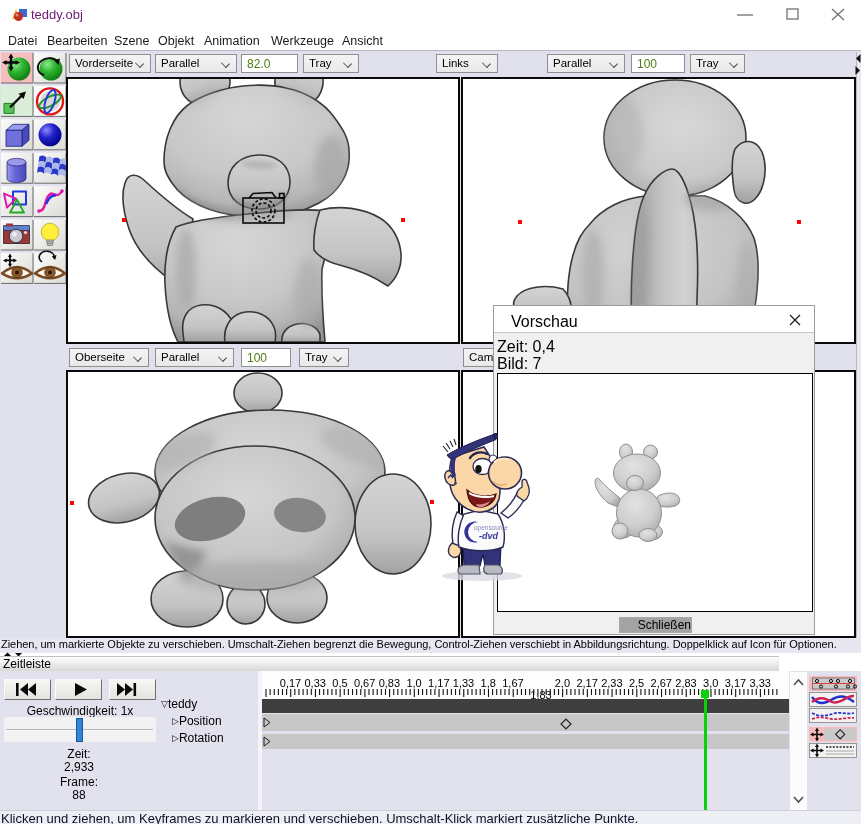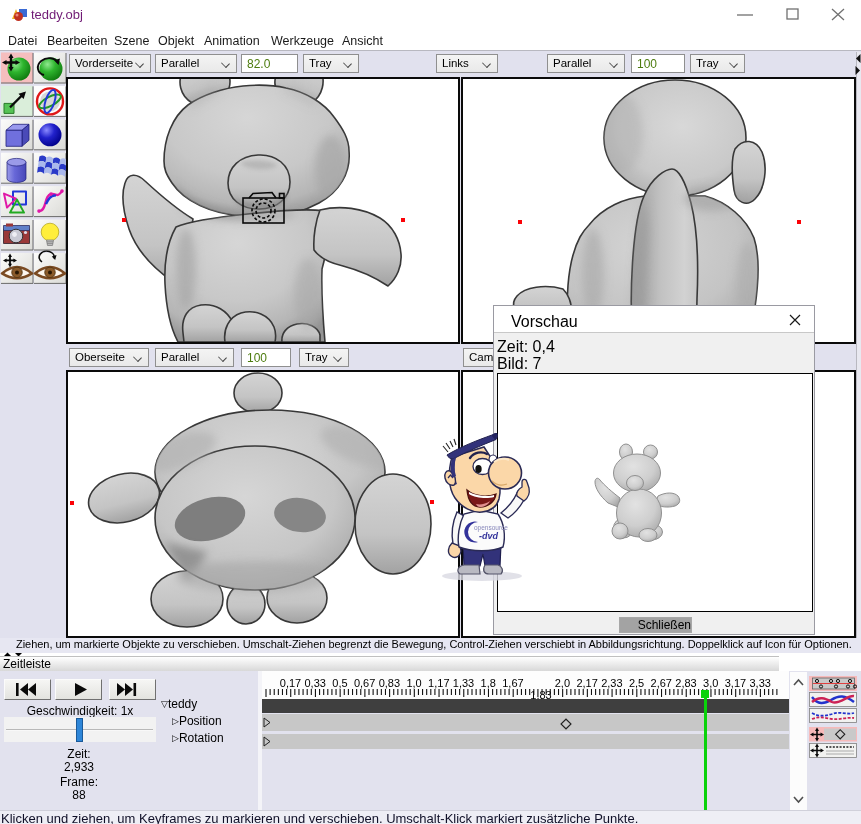--- a/index.html
+++ b/index.html
@@ -8,21 +8,21 @@
 .abs { position:absolute; }
 .titlebar { left:0; top:0; width:861px; height:29px; background:#ffffff; }
 .title-text { left:31px; top:7px; font-size:13px; color:#701a75; }
 .menubar { left:0; top:29px; width:861px; height:22px; background:#ffffff; border-bottom:1px solid #b8b8c0; }
 .menubar span { position:absolute; top:5px; font-size:12.5px; color:#1a1a1a; }
 .workarea { left:0; top:51px; width:861px; height:587px; background:#e1e1ee; }
 .viewport { position:absolute; background:#ffffff; border:2px solid #0a0a0a; }
 .combo { position:absolute; height:19px; background:linear-gradient(#f4f4f4,#e9e9e9); border:1px solid #8f8f8f; font-size:11.5px; color:#000; padding:2px 0 0 5px; }
 .combo::after { content:""; position:absolute; right:7px; top:5px; width:6px; height:6px; border-right:1.6px solid #444; border-bottom:1.6px solid #444; transform:rotate(45deg) scale(1,0.8); }
 .tfield { position:absolute; height:19px; background:#ffffff; border:1px solid #8f8f8f; font-size:12px; color:#4d7c0f; padding:2px 0 0 5px; }
-.status1 { left:0; top:638px; width:861px; height:15px; background:#e7e7f2; font-size:11px; letter-spacing:-0.03px; color:#000; padding-left:16px; }
+.status1 { left:0; top:638px; width:861px; height:15px; background:#e7e7f2; font-size:11px; letter-spacing:-0.03px; color:#000; padding-left:1px; }
 .ztbar { left:0; top:656px; width:779px; height:15px; background:linear-gradient(#ffffff,#d8d8d8); border-top:1px solid #c0c0c0; font-size:12px; color:#000; padding-left:3px; }
 .timeline { left:0; top:671px; width:861px; height:139px; background:#e2e2ee; }
 .status2 { left:0; top:810px; width:861px; height:14px; background:#eeeef5; font-size:13px; color:#101028; padding-left:1px; border-top:1px solid #d0d0da; }
 .pbtn { position:absolute; width:47px; height:21px; background:linear-gradient(#f6f6f4,#e3e3df); border-top:1px solid #fbfbfb; border-left:1px solid #fbfbfb; border-right:1px solid #707070; border-bottom:1px solid #707070; }
 .dialog { left:493px; top:305px; width:322px; height:330px; background:#f0f0f0; border:1px solid #9a9aa2; }
 .small { font-size:16px; color:#000; }
 </style>
 </head>
 <body>
 

